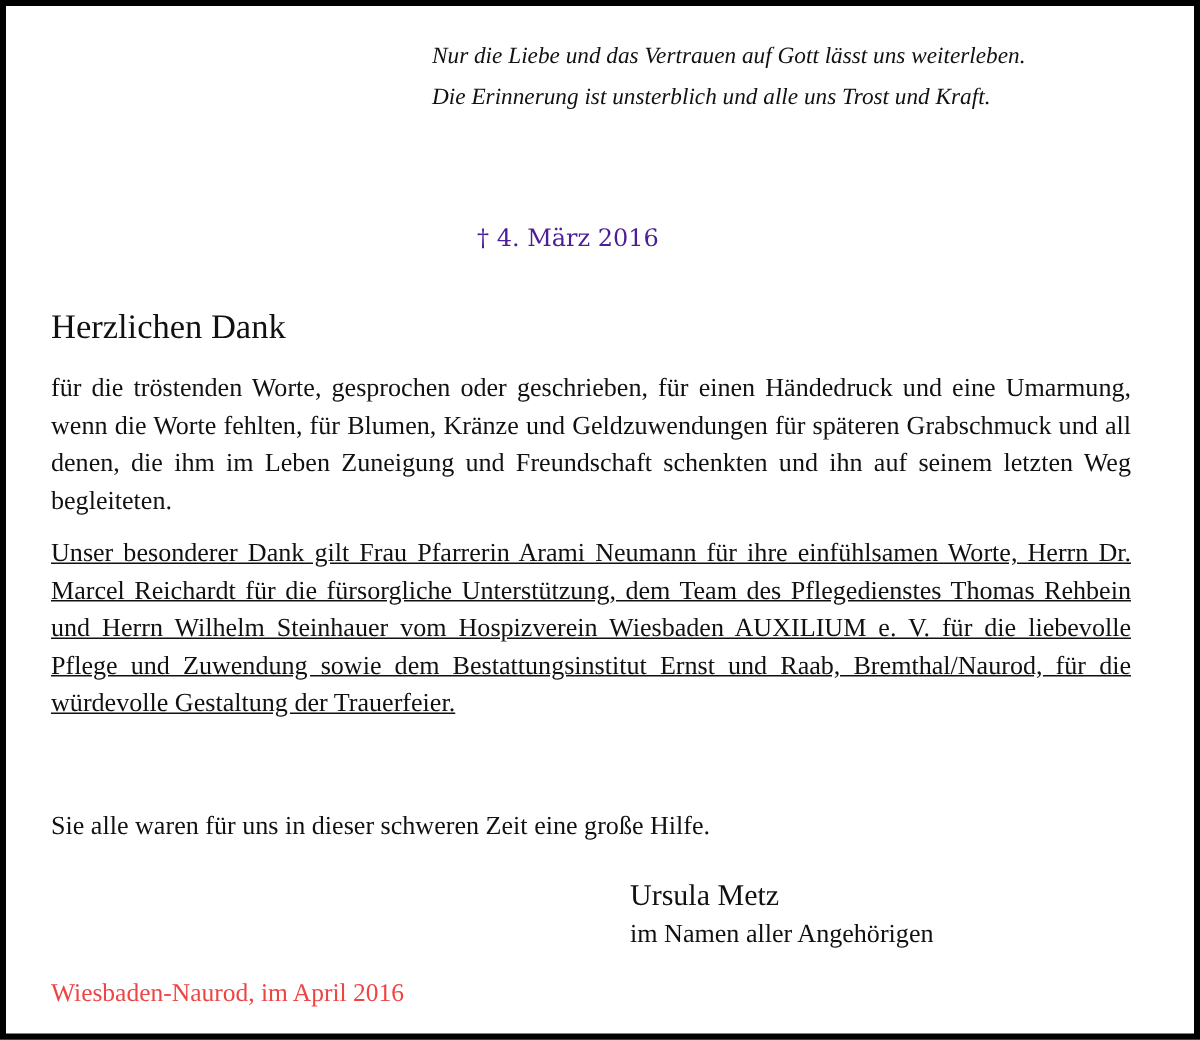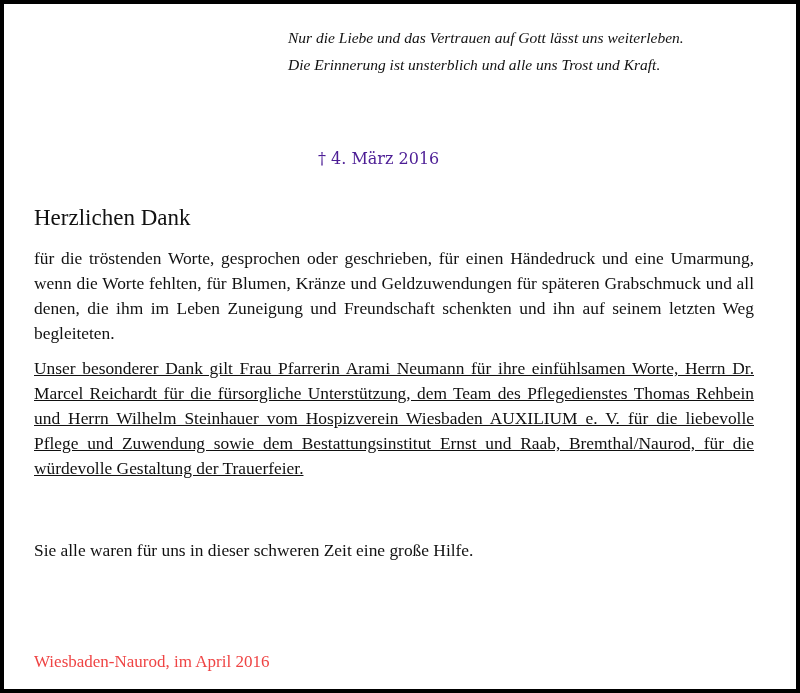--- a/index.html
+++ b/index.html
@@ -97,15 +97,19 @@
   </div>
 
   <div class="date">† 4. März 2016</div>
 
   <div class="heading">Herzlichen Dank</div>
 
   <div class="para para1">für die tröstenden Worte, gesprochen oder geschrieben, für einen Händedruck und eine Umarmung, wenn die Worte fehlten, für Blumen, Kränze und Geldzuwendungen für späteren Grabschmuck und all denen, die ihm im Leben Zuneigung und Freundschaft schenkten und ihn auf seinem letzten Weg begleiteten.</div>
   <div class="para para2">Unser besonderer Dank gilt Frau Pfarrerin Arami Neumann für ihre einfühlsamen Worte, Herrn Dr. Marcel Reichardt für die fürsorgliche Unterstützung, dem Team des Pflegedienstes Thomas Rehbein und Herrn Wilhelm Steinhauer vom Hospizverein Wiesbaden AUXILIUM e. V. für die liebevolle Pflege und Zuwendung sowie dem Bestattungsinstitut Ernst und Raab, Bremthal/Naurod, für die würdevolle Gestaltung der Trauerfeier.</div>
   <div class="para para3">Sie alle waren für uns in dieser schweren Zeit eine große Hilfe.</div>
 
+  <div class="signature">
+    <div class="sig-name">Ursula Metz</div>
+    <div class="sig-sub">im Namen aller Angehörigen</div>
+  </div>
 
   <div class="place">Wiesbaden-Naurod, im April 2016</div>
 </div>
 
 </body></html>

